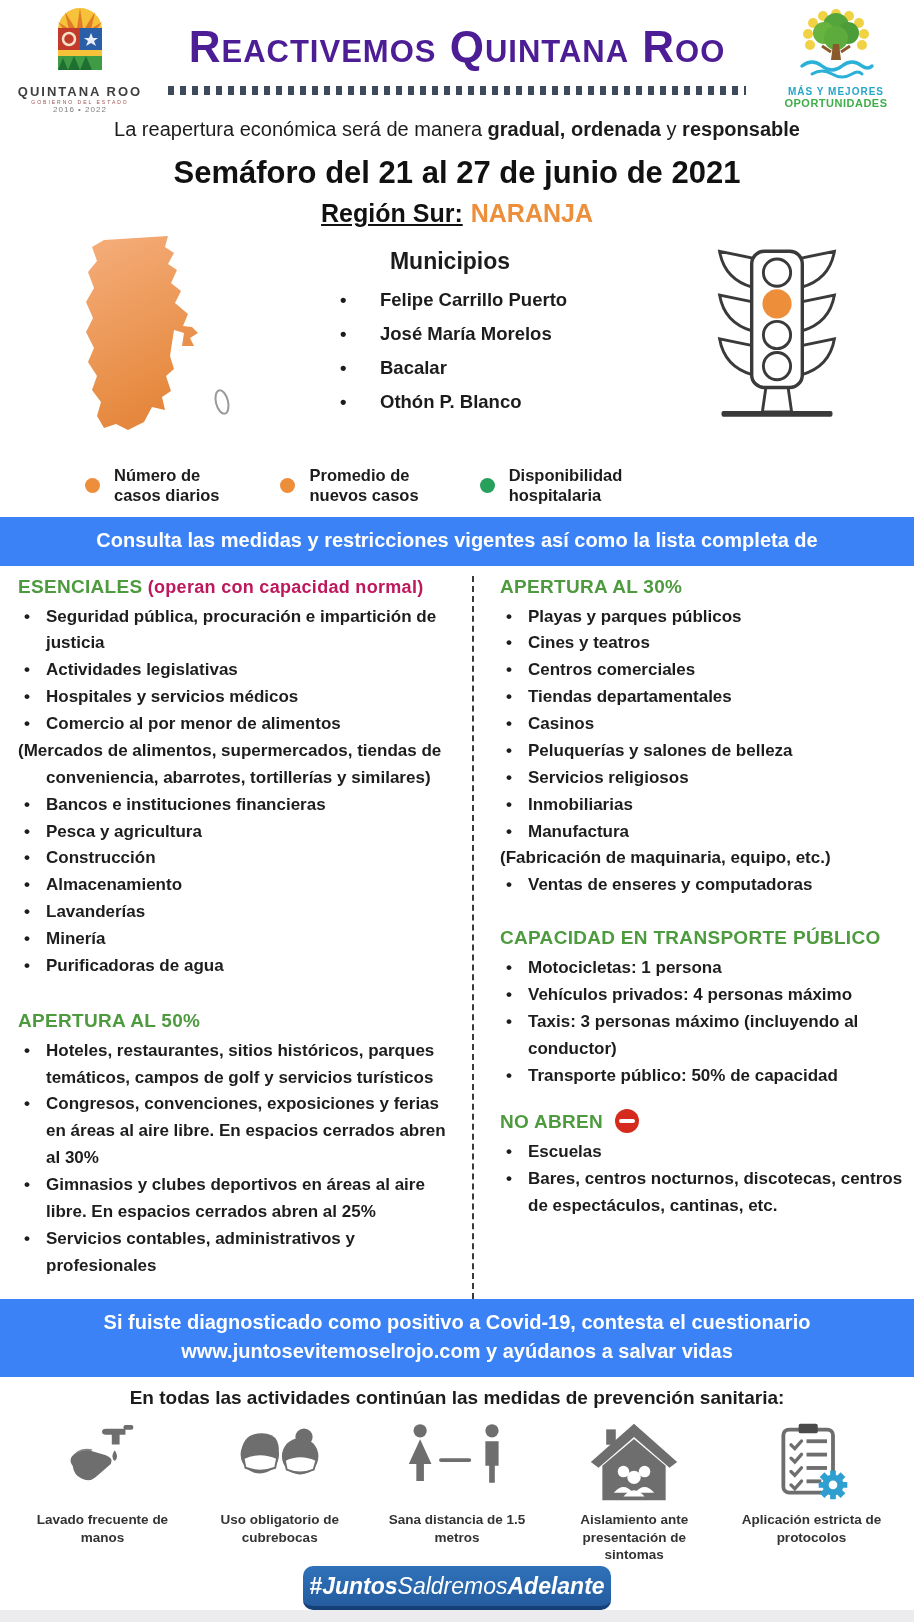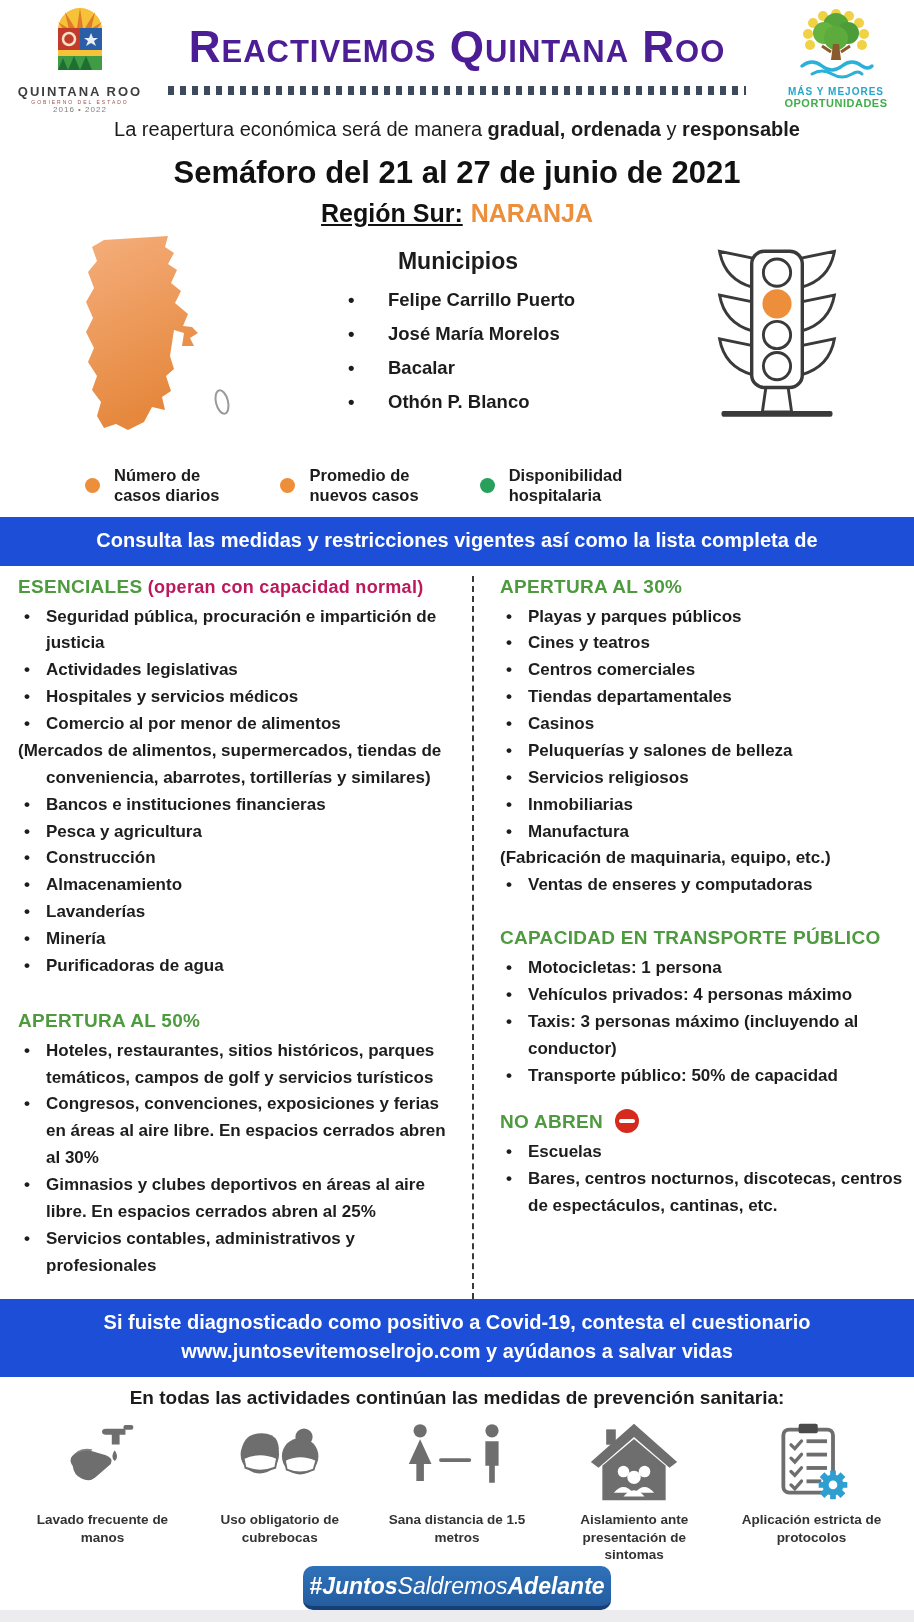--- a/index.html
+++ b/index.html
@@ -29,35 +29,35 @@
   .logo-right .lr-1 { font-size:10px; font-weight:bold; color:#26a6c9; letter-spacing:1px; }
   .logo-right .lr-2 { font-size:11px; font-weight:bold; color:#3fae49; letter-spacing:0.5px; }
   
   .subtitle { text-align:center; font-size:20px; margin-top:4px; }
   .subtitle b { font-weight:bold; }
   .semaforo-title { text-align:center; font-size:31px; font-weight:bold; margin-top:14px; color:#111; }
   .region-line { text-align:center; font-size:25px; font-weight:bold; margin-top:8px; }
   .region-label { text-decoration:underline; color:#111; }
   .region-value { color:#ED8E3B; margin-left:8px; }
   
-  .main-row { display:flex; align-items:flex-start; justify-content:space-between; padding:6px 60px 0 70px; height:212px;gap:8px; }
+  .main-row { display:flex; align-items:flex-start; justify-content:space-between; padding:6px 60px 0 70px; height:212px; }
   .map-wrap { width:200px; }
   .muni-block { flex:1; padding:14px 0 0 30px; }
   .muni-title { font-size:23px; font-weight:bold; text-align:center; width:300px; }
   .muni-list { list-style:none; margin-top:14px; padding-left:40px; }
   .muni-list li { font-size:18.5px; font-weight:bold; margin-bottom:12px; position:relative; padding-left:40px; }
   .muni-list li::before { content:"•"; position:absolute; left:0; font-weight:bold; }
   .light-wrap { width:150px; padding-top:12px; }
   
   .legend { display:flex; justify-content:flex-start; padding:14px 0 0 85px; gap:61px; height:78px; }
   .legend-item { display:flex; align-items:center; gap:14px; }
   .legend-dot { width:15px; height:15px; border-radius:50%; flex:none; }
   .legend-label { font-size:16.5px; font-weight:bold; white-space:pre-line; line-height:1.25; }
   
-  .banner { background:#1d4ed8; color:#fff; text-align:center; padding:9px 20px 11px; }
+  .banner { background:#3b82f6; color:#fff; text-align:center; padding:9px 20px 11px; }
   .banner div { font-size:20px; font-weight:bold; line-height:1.45; }
   
   .columns { flex:1; display:flex; padding:10px 8px 0 18px; }
   .col-left { width:452px; padding-right:8px; }
   .col-right { flex:1; border-left:2px dashed #3a3a3a; padding-left:26px; margin-left:2px; }
   .sec { margin-bottom:20px; }
   .sec-title { font-size:19px; font-weight:bold; color:#4E9B3F; letter-spacing:0.3px; margin-bottom:6px; }
   .sec-title .sec-sub { color:#be185d; font-weight:bold; font-size:18px; }
   .sec ul { list-style:none; }
   .sec li { font-size:17px; font-weight:bold; line-height:1.58; color:#1d1d1d; }

